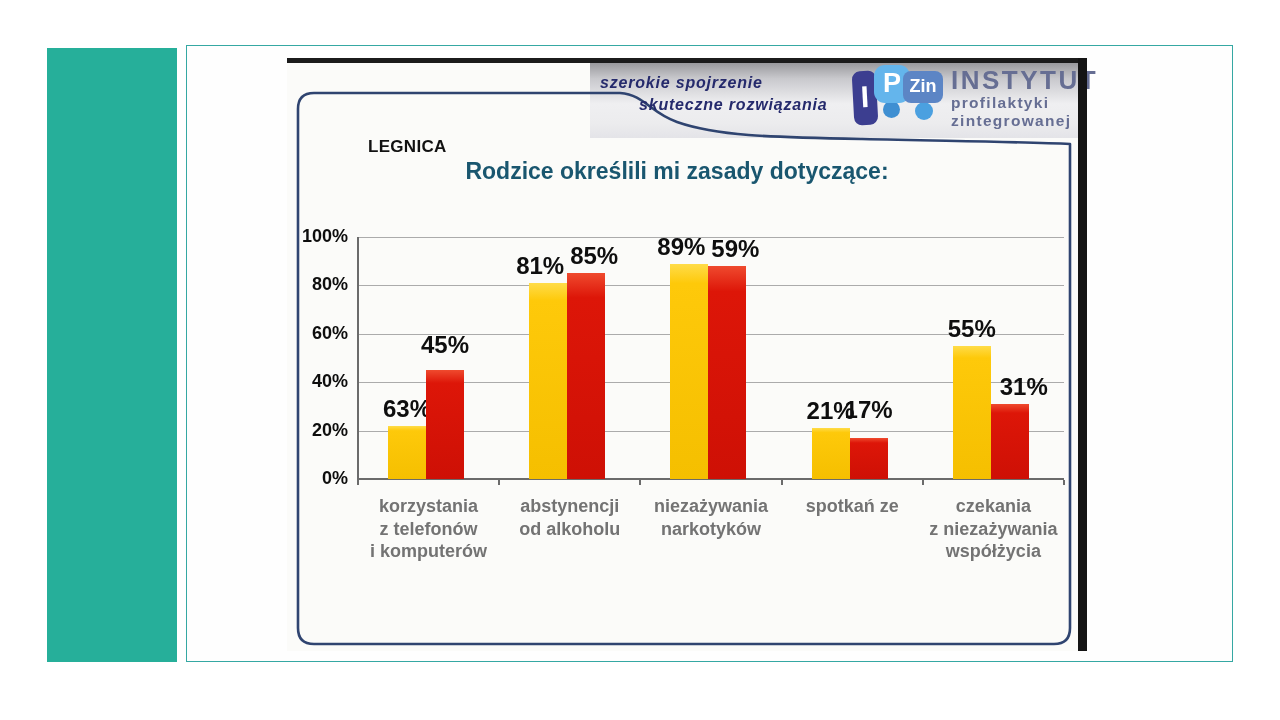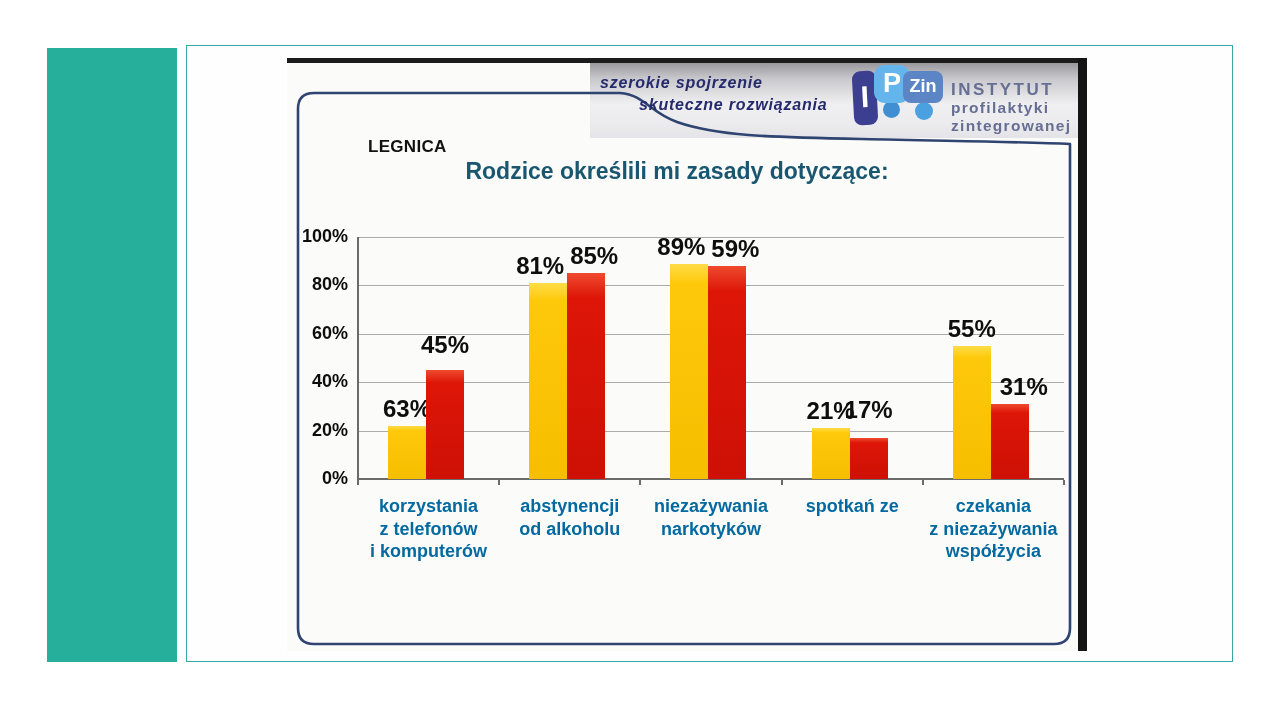--- a/index.html
+++ b/index.html
@@ -31,39 +31,39 @@
   .piece { position:absolute; color:#fff; font-weight:bold; text-align:center; }
   .pi { left:1px; top:7px; width:24px; height:54px; background:#3C3E90; border-radius:8px;
         font-size:30px; line-height:52px; transform:rotate(-3deg); }
   .pp { left:22px; top:1px; width:36px; height:38px; background:#64B5EC; border-radius:11px;
         font-size:27px; line-height:36px; }
   .knob1 { position:absolute; left:31px; top:37px; width:17px; height:17px; border-radius:50%; background:#3F8FD2; }
   .pz { left:51px; top:7px; width:40px; height:32px; background:#5C85C5; border-radius:8px;
         font-size:18px; line-height:30px; }
   .knob2 { position:absolute; left:63px; top:38px; width:18px; height:18px; border-radius:50%; background:#4BA0E0; }
   .iname { color:#666E93; font-weight:bold; padding-top:3px; }
-  .iname .l1 { font-size:17px; letter-spacing:2.5px; line-height:1.05;margin-top:14px; }
+  .iname .l1 { font-size:26px; letter-spacing:2.5px; line-height:1.05; }
   .iname .l2, .iname .l3 { font-size:15.5px; letter-spacing:1.3px; line-height:1.15; }
 
   .location { position:absolute; left:81px; top:79px; z-index:3; font-size:17px; font-weight:bold; color:#111; letter-spacing:0.3px; }
   .chart-title { position:absolute; left:110px; top:100px; width:560px; z-index:3; text-align:center;
                  font-size:23px; font-weight:bold; color:#19566F; }
 
   #chart { position:absolute; left:0; top:0; width:800px; height:593px; z-index:3; }
   .gridline { position:absolute; height:1px; background:#ABABAB; }
   .axis-line-y { position:absolute; width:2px; background:#6B6B6B; }
   .axis-line-x { position:absolute; height:2px; background:#6B6B6B; }
   .axis-tick { position:absolute; width:2px; height:5px; background:#6B6B6B; }
   .ylabel { position:absolute; width:60px; text-align:right; font-size:18px; font-weight:bold; color:#0d0d0d; }
   .bar { position:absolute; width:38px; }
   .bar.yellow { background:linear-gradient(180deg,#FFDC49 0%,#FEC90A 9%,#F5BF00 100%); }
   .bar.red    { background:linear-gradient(180deg,#EF4A2E 0%,#DD1608 12%,#CE1005 100%); }
   .vlabel { position:absolute; width:76px; text-align:center; font-size:24px; font-weight:bold; color:#0e0e0e; }
   .clabel { position:absolute; width:168px; text-align:center; font-size:18px; font-weight:bold;
-            color:#0369a1; line-height:1.26; }
+            color:#737373; line-height:1.26; }
 </style>
 </head>
 <body>
 
 <div class="stage">
   <div class="sidebar-accent"></div>
 
   <div class="content-frame">
     <div class="slide">
 

